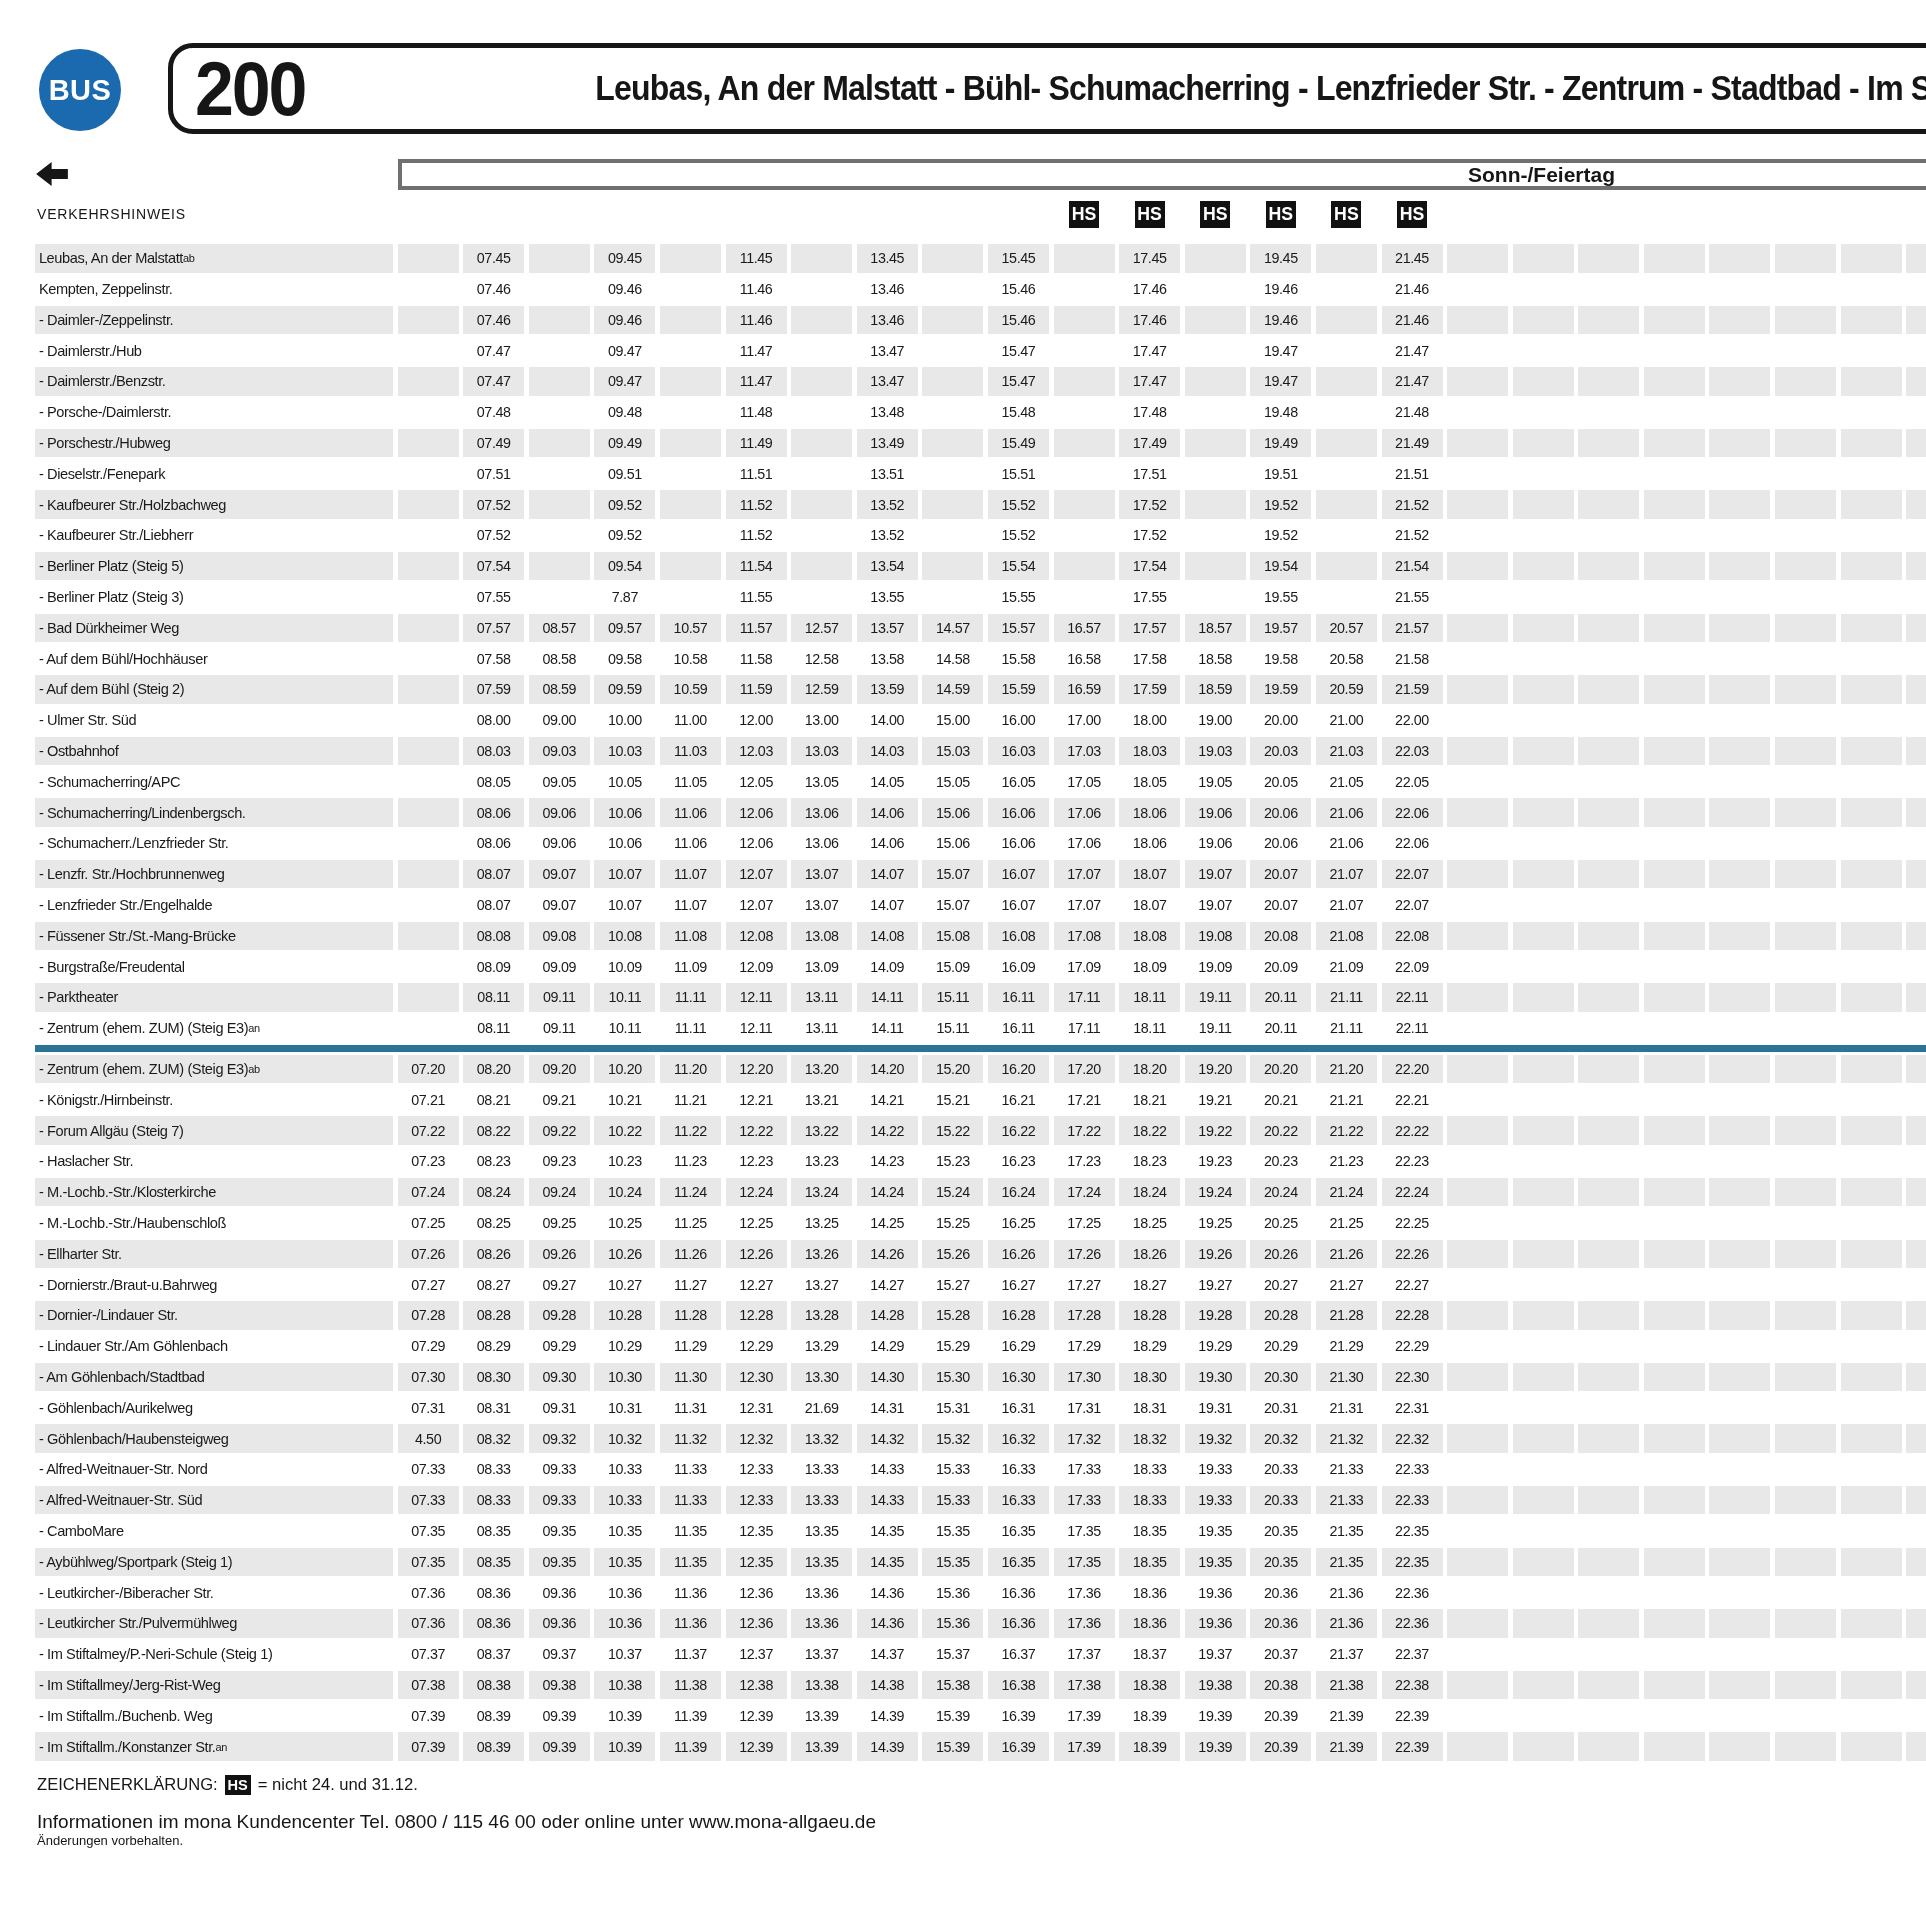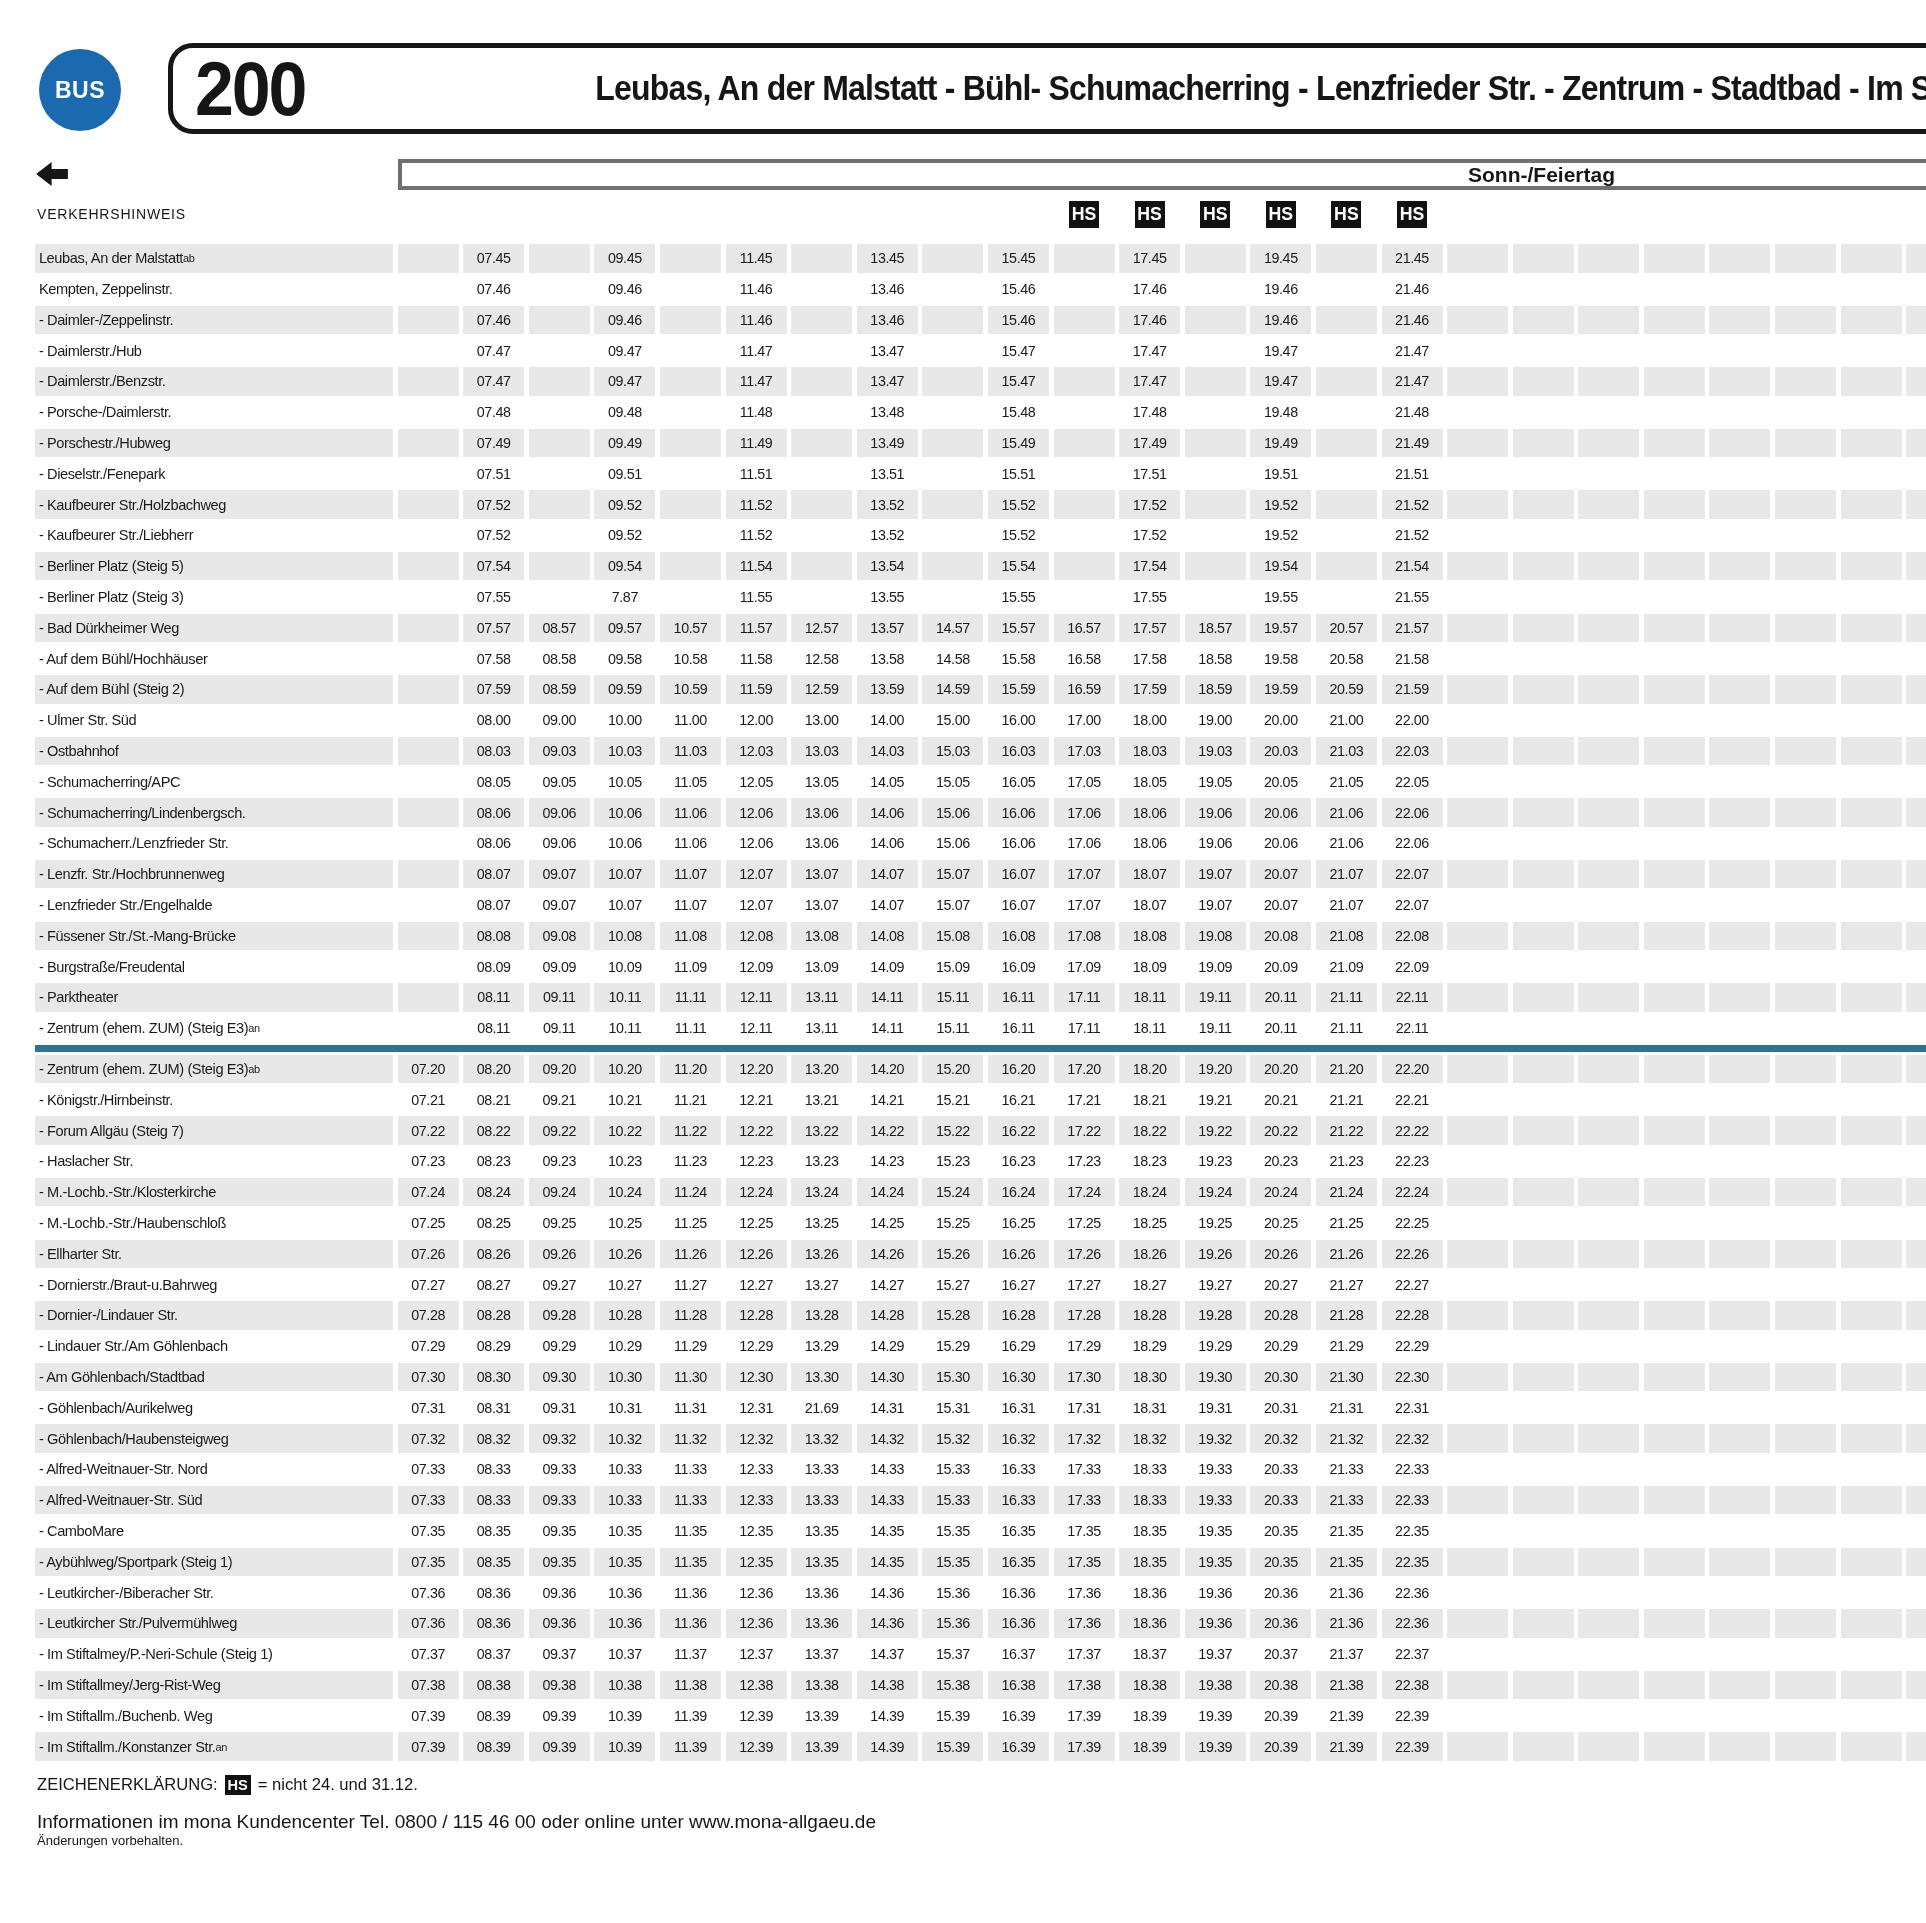--- a/index.html
+++ b/index.html
@@ -12,21 +12,21 @@
     overflow:hidden;
   }
 
   
   .bus-badge {
     position:absolute; left:39px; top:49px;
     width:82px; height:82px; border-radius:50%;
     background:#1b69ae;
     display:flex; align-items:center; justify-content:center;
   }
-  .bus-badge span { color:#fff; font-weight:700; font-size:23px; letter-spacing:0.4px; }
+  .bus-badge span { color:#fff; font-weight:700; font-size:29px; letter-spacing:0.4px; }
 
   .header-box {
     position:absolute; left:168px; top:43px;
     width:2227px; height:91px;
     border:5.4px solid #161616; border-radius:25px;
     background:#fff;
     display:flex; align-items:center;
   }
   .line-number {
     margin-left:22.3px;
@@ -1274,21 +1274,21 @@
       <div class="cell t-cell"></div>
       <div class="cell t-cell"></div>
       <div class="cell t-cell"></div>
       <div class="cell t-cell"></div>
     </div>
     <div class="grid-row t-row">
       <div class="cell station-cell shade">
         <span class="s-name">- Göhlenbach/Haubensteigweg</span>
         <span class="s-note"></span>
       </div>
-      <div class="cell t-cell shade">07.32</div>
+      <div class="cell t-cell shade">4.50</div>
       <div class="cell t-cell shade">08.32</div>
       <div class="cell t-cell shade">09.32</div>
       <div class="cell t-cell shade">10.32</div>
       <div class="cell t-cell shade">11.32</div>
       <div class="cell t-cell shade">12.32</div>
       <div class="cell t-cell shade">13.32</div>
       <div class="cell t-cell shade">14.32</div>
       <div class="cell t-cell shade">15.32</div>
       <div class="cell t-cell shade">16.32</div>
       <div class="cell t-cell shade">17.32</div>

